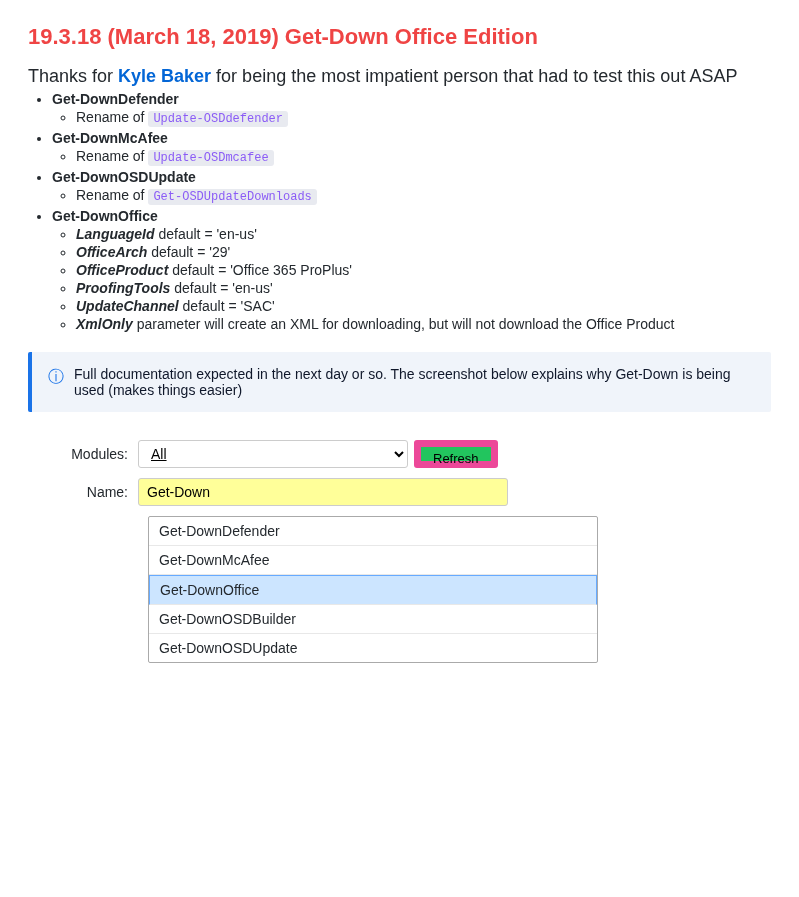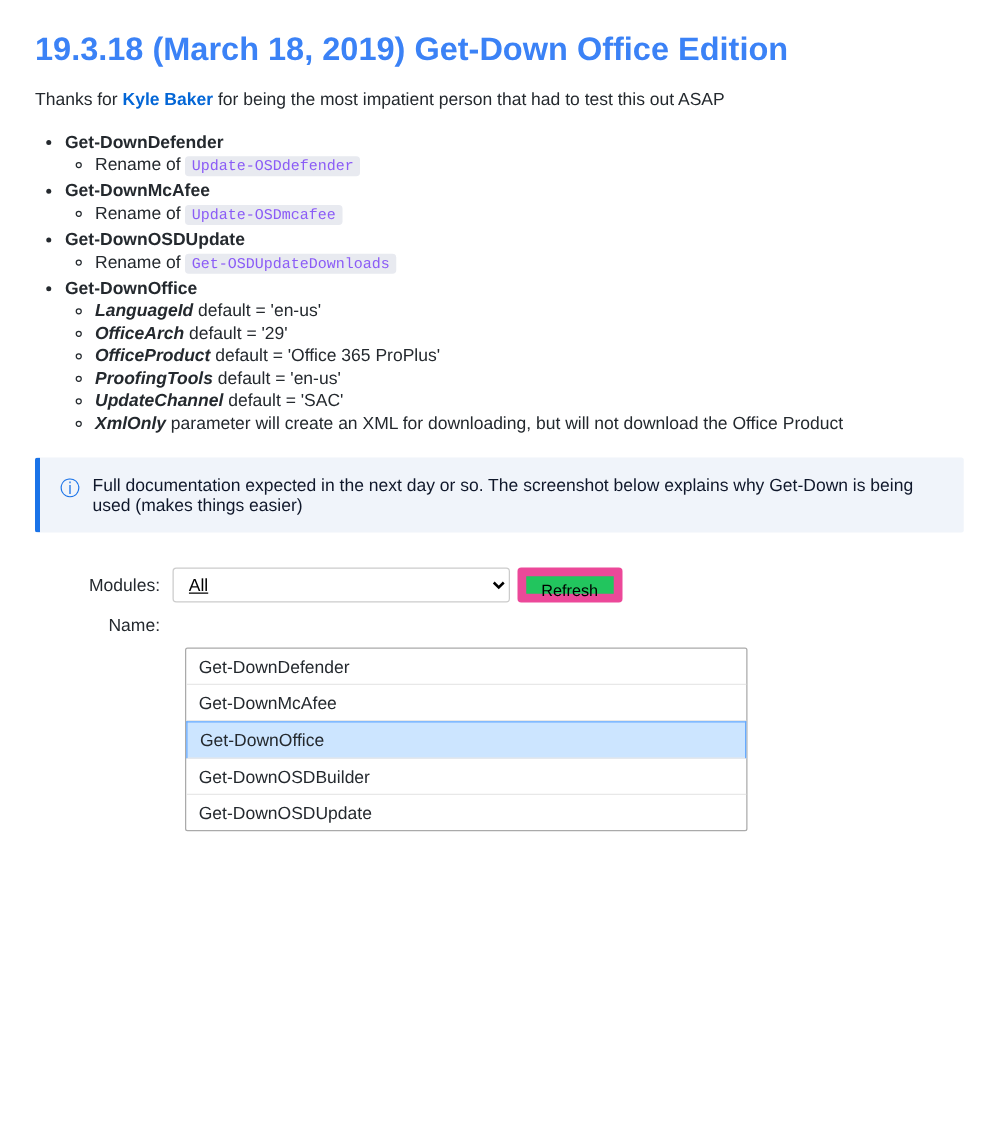--- a/index.html
+++ b/index.html
@@ -5,28 +5,28 @@
     * { box-sizing: border-box; margin: 0; padding: 0; }
     body {
       font-family: -apple-system, BlinkMacSystemFont, 'Segoe UI', Arial, sans-serif;
       font-size: 14px;
       color: #24292e;
       background: #fff;
       padding: 24px 28px;
       max-width: 799px;
     }
     h1 {
-      font-size: 26px;
+      font-size: 22px;
       font-weight: 700;
       margin-bottom: 16px;
-      color: #3b82f6;
+      color: #ef4444;
     }
     .intro {
-      margin-bottom: 18px;
-      font-size: 14px;
+      margin-bottom: 4px;
+      font-size: 18px;
       color: #24292e;
     }
     .intro a {
       color: #0366d6;
       text-decoration: none;
       font-weight: 600;
     }
     ul.main-list {
       list-style: disc;
       padding-left: 24px;
@@ -215,20 +215,21 @@
         <option>Get-DownDefender</option>
         <option>Get-DownMcAfee</option>
         <option>Get-DownOffice</option>
         <option>Get-DownOSDUpdate</option>
       </select>
       <button class="refresh-btn">Refresh</button>
     </div>
   </div>
   <div class="form-row">
     <label class="form-label">Name:</label>
+    <input class="name-input" type="text" value="Get-Down" style="">
   </div>
   <div class="autocomplete-list">
     <div class="autocomplete-item">Get-DownDefender</div>
     <div class="autocomplete-item">Get-DownMcAfee</div>
     <div class="autocomplete-item selected">Get-DownOffice</div>
     <div class="autocomplete-item">Get-DownOSDBuilder</div>
     <div class="autocomplete-item">Get-DownOSDUpdate</div>
   </div>
 </div>
 

